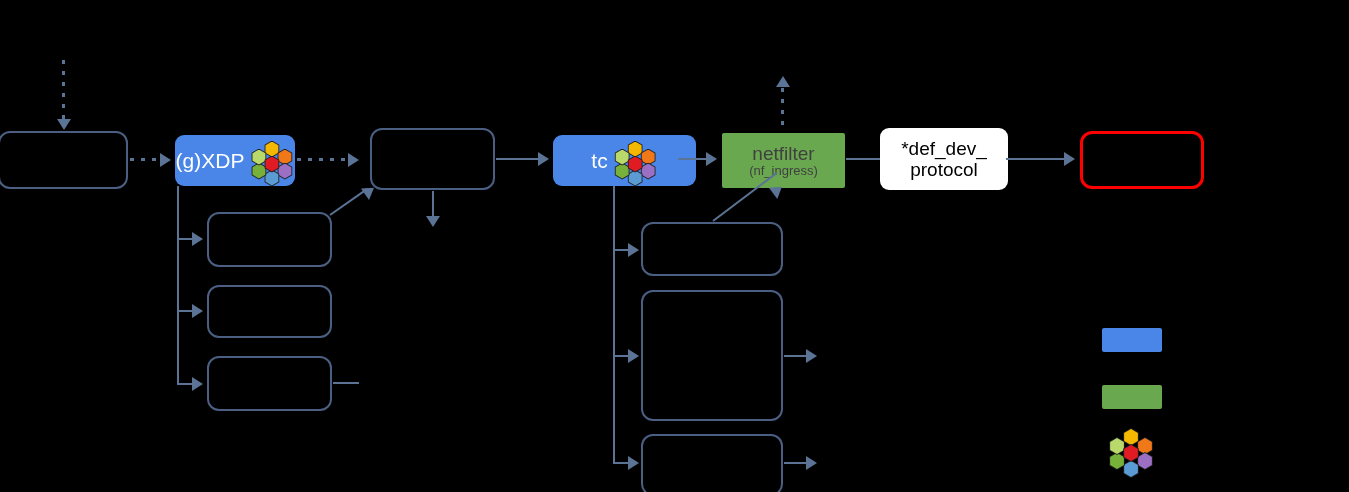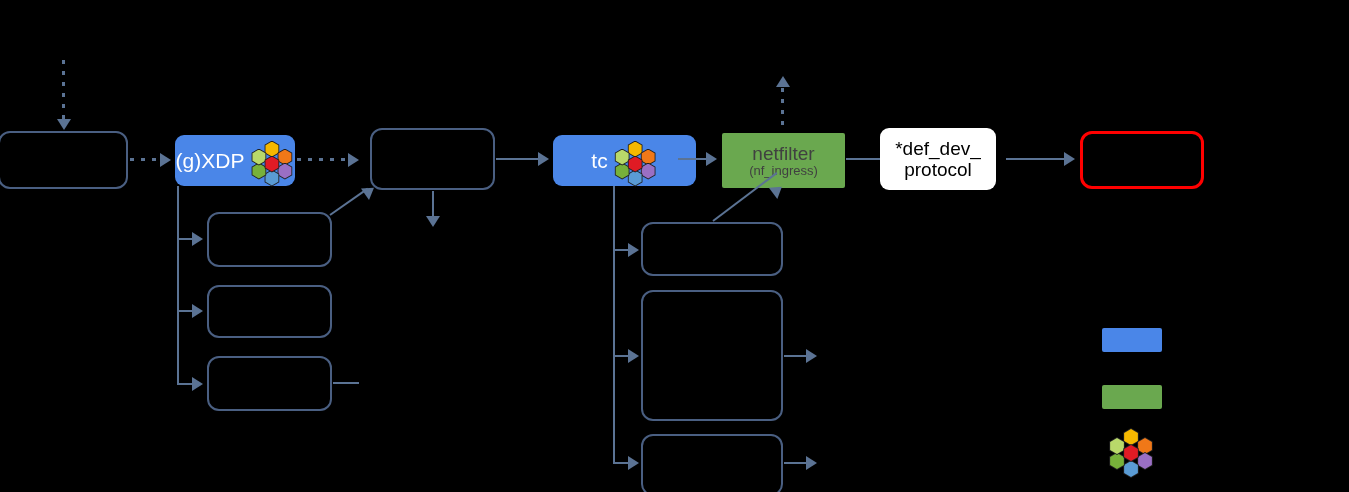--- a/index.html
+++ b/index.html
@@ -219,21 +219,21 @@
   <div class="node box-green" style="left:722px; top:133px; width:123px; height:55px;">
     <span>netfilter</span>
     <span class="sub">(nf_ingress)</span>
   </div>
 
   <div class="dot-v" style="left:781px; top:88px; height:44px;"></div>
   <div class="arrow arrow-u" style="left:776px; top:76px;"></div>
 
   <div class="line line-h" style="left:846px; top:158px; width:34px;"></div>
 
-  <div class="node box-white" style="left:880px; top:128px; width:116px; height:62px;">
+  <div class="node box-white" style="left:880px; top:128px; width:128px; height:62px;">
     <span>*def_dev_</span>
     <span>protocol</span>
   </div>
 
   <div class="line line-h" style="left:1006px; top:158px; width:58px;"></div>
   <div class="arrow arrow-r" style="left:1064px; top:152px;"></div>
 
   <div class="node box-red" style="left:1080px; top:131px; width:124px; height:58px;">
     <span></span>
   </div>

